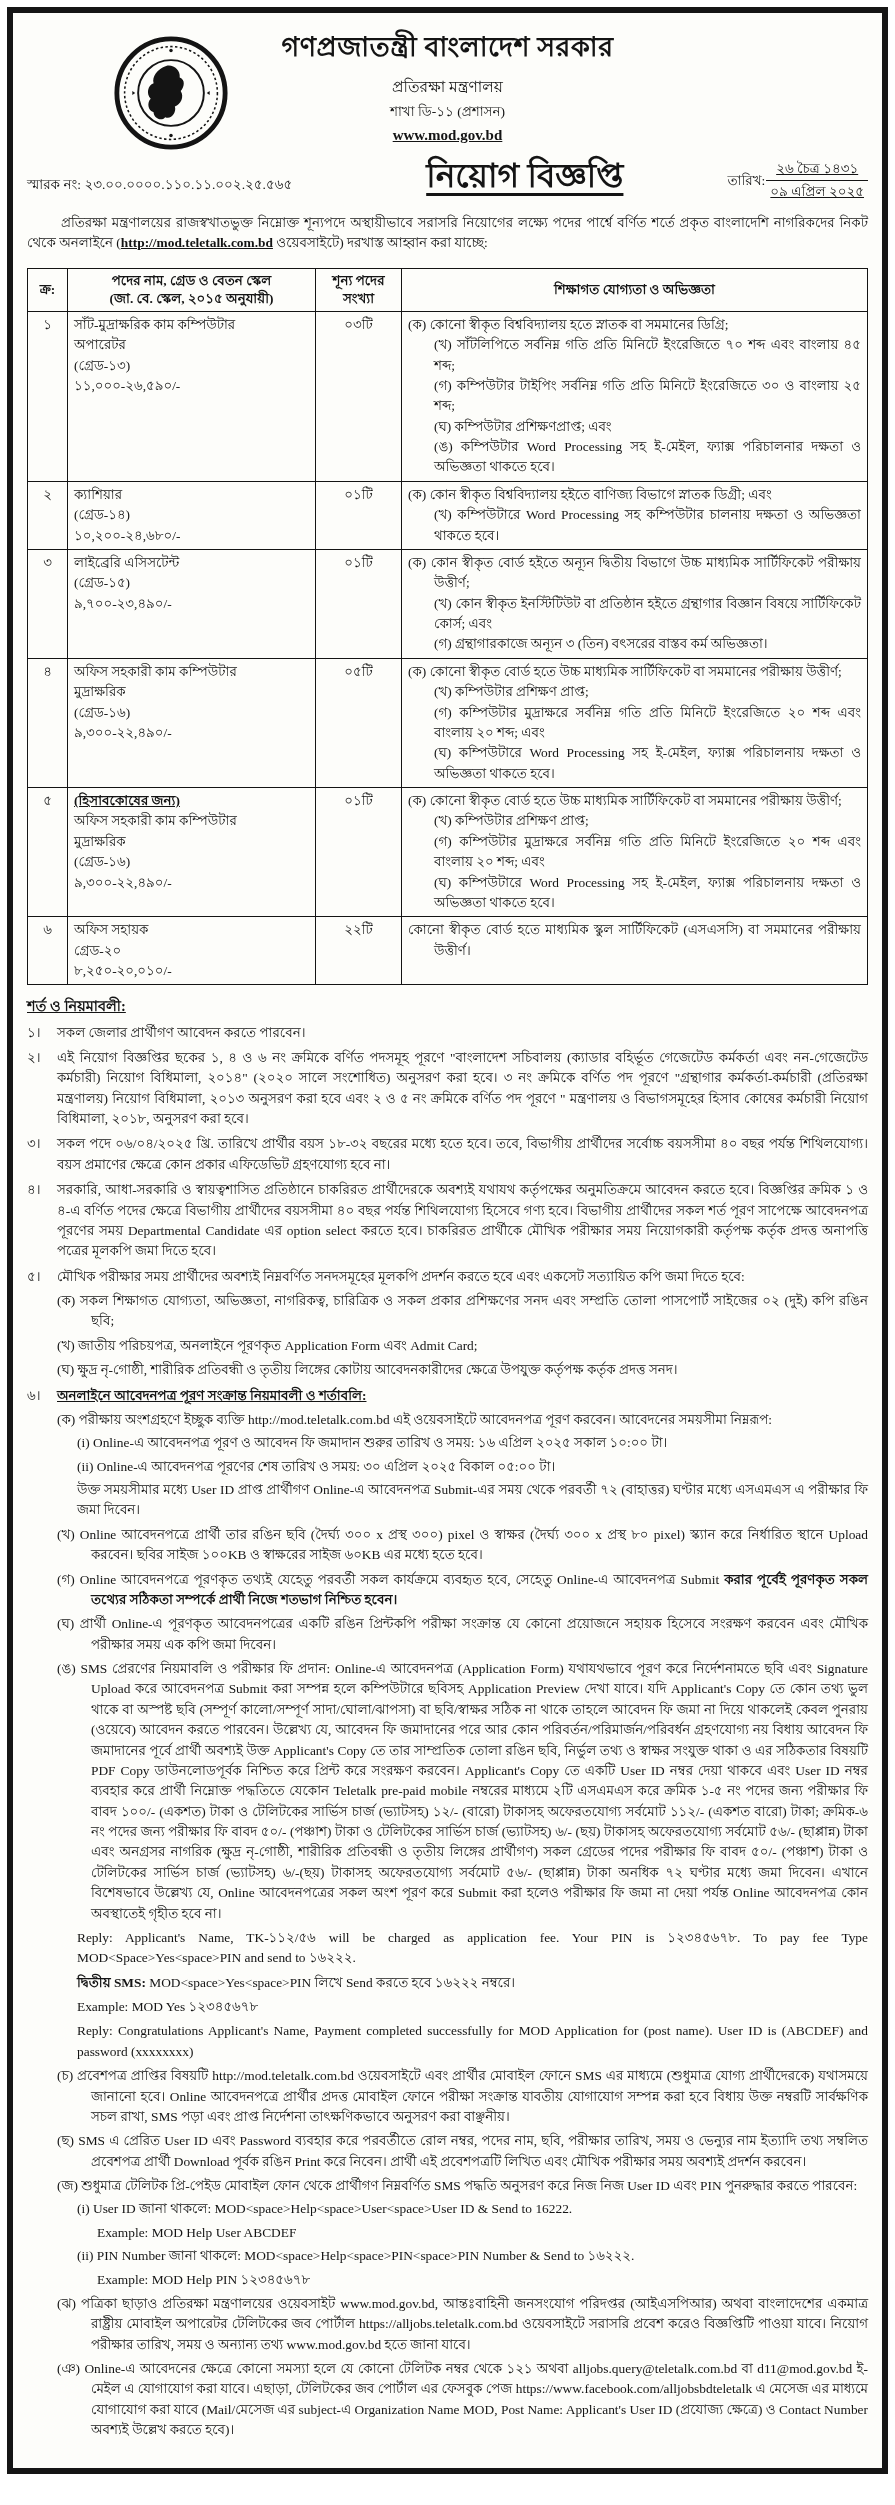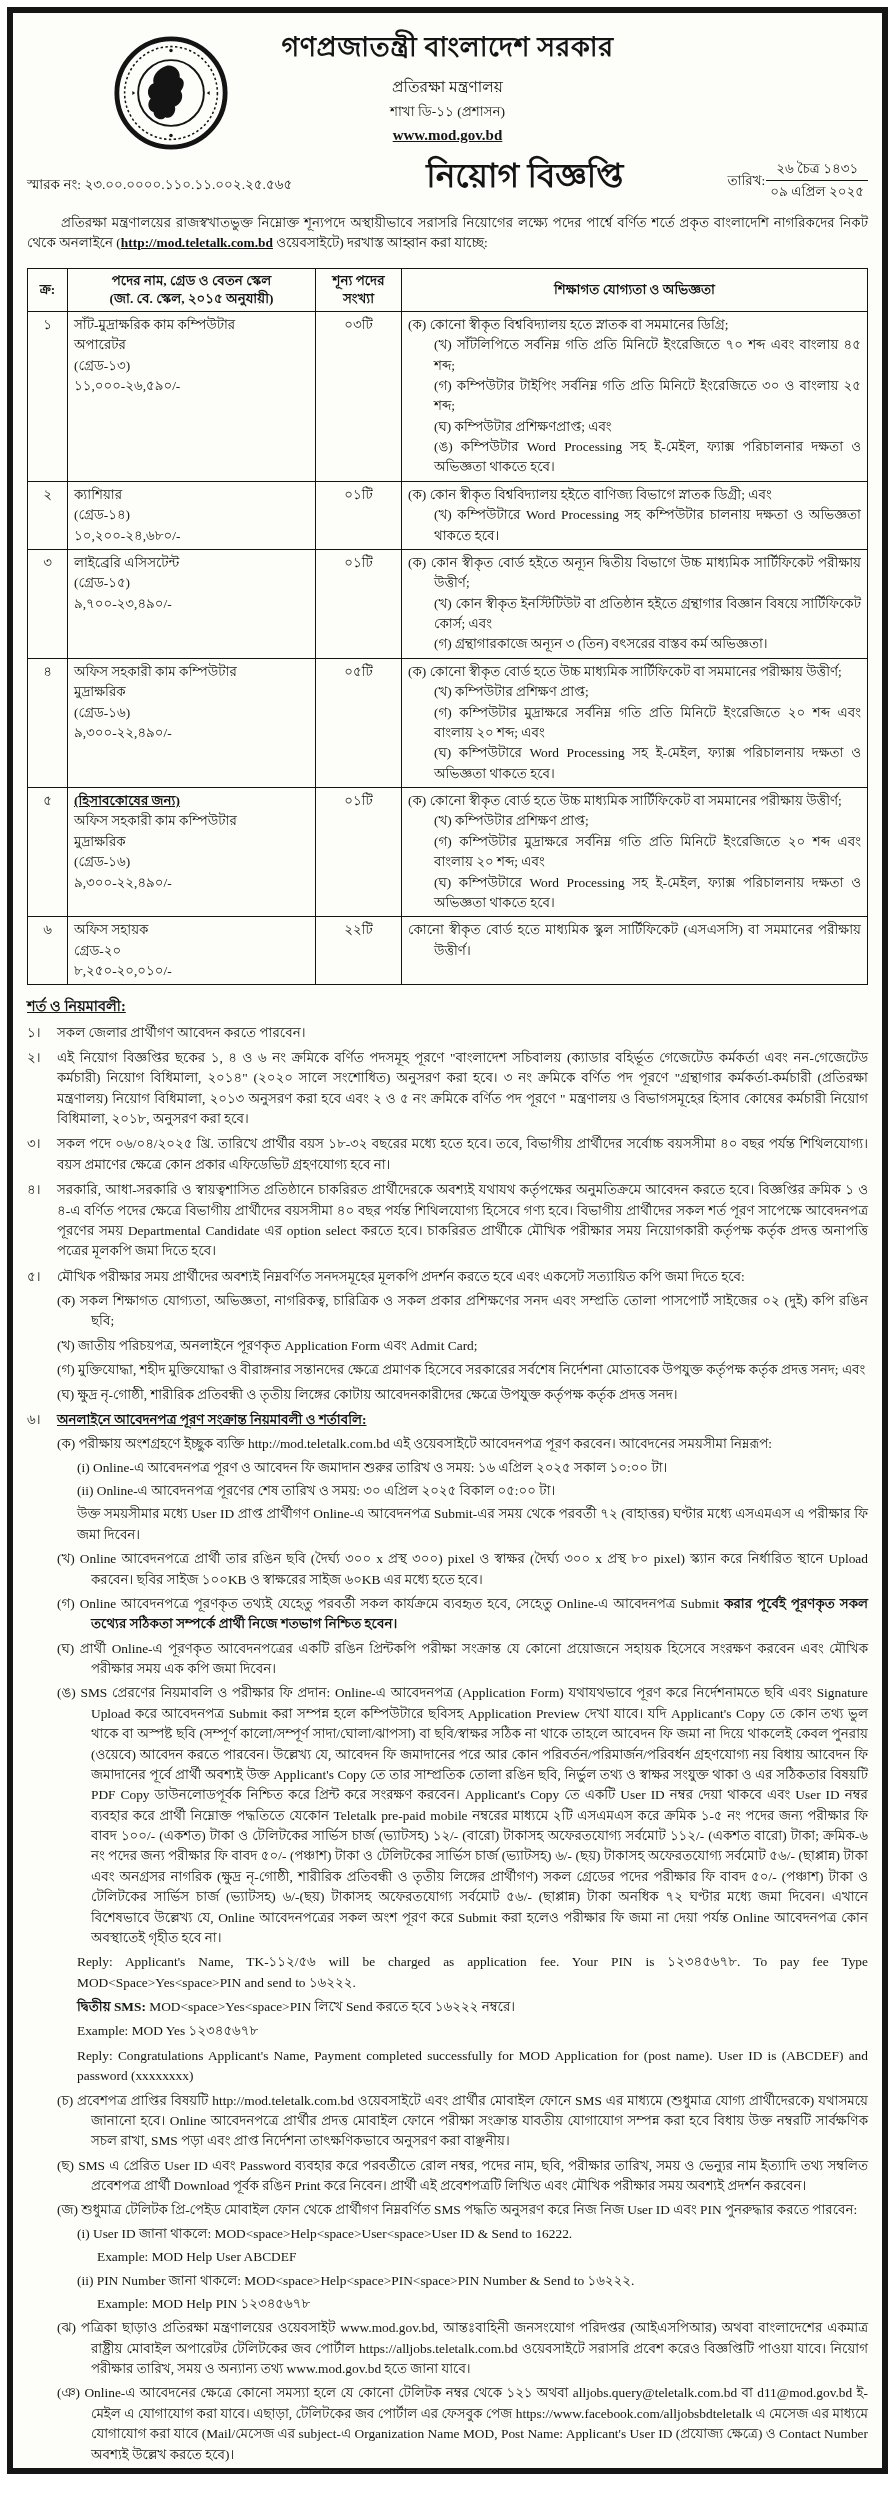--- a/index.html
+++ b/index.html
@@ -17,23 +17,23 @@
   
   .hdr{position:relative;}
   .seal{position:absolute;left:86px;top:22px;width:116px;height:116px;}
   .hdr-center{text-align:center;padding-top:14px;}
   .t-govt{font-size:27px;font-weight:bold;letter-spacing:.5px;}
   .t-ministry{font-size:15.5px;margin-top:7px;}
   .t-branch{font-size:13.5px;margin-top:3px;}
   .t-web{font-size:15px;font-weight:bold;text-decoration:underline;margin-top:2px;}
   .memo-row{display:flex;align-items:center;justify-content:space-between;margin-top:2px;}
   .memo{font-size:13.5px;white-space:nowrap;align-self:flex-start;margin-top:26px;}
-  .big-title{font-size:33px;font-weight:bold;text-underline-offset:6px;text-decoration-thickness:3px;margin-left:30px;}
+  .big-title{font-size:33px;font-weight:bold;text-decoration:underline;text-underline-offset:6px;text-decoration-thickness:3px;margin-left:30px;}
   .date-wrap{display:flex;align-items:center;gap:1px;font-size:13.5px;margin-top:10px;}
-  .date-stack{text-align:center;}
+  .date-stack{text-align:center;text-decoration:underline;}
   .date-top{border-bottom:1.4px solid #141414;padding:0 4px 1px 4px;}
   .date-bot{padding:1px 4px 0 4px;}
   
   .intro{margin-top:10px;text-align:justify;text-indent:34px;}
   .u{text-decoration:underline;}
   .b{font-weight:bold;}
   
   table.posts{border-collapse:collapse;width:100%;margin-top:14px;}
   table.posts th,table.posts td{border:1.6px solid #141414;padding:3px 6px;vertical-align:top;}
   table.posts th{font-weight:bold;text-align:center;vertical-align:middle;line-height:1.35;}
@@ -207,21 +207,20 @@
       <span class="n">৪।</span>
       <span class="t">সরকারি, আধা-সরকারি ও স্বায়ত্বশাসিত প্রতিষ্ঠানে চাকরিরত প্রার্থীদেরকে অবশ্যই যথাযথ কর্তৃপক্ষের অনুমতিক্রমে আবেদন করতে হবে। বিজ্ঞপ্তির ক্রমিক ১ ও ৪-এ বর্ণিত পদের ক্ষেত্রে বিভাগীয় প্রার্থীদের বয়সসীমা ৪০ বছর পর্যন্ত শিথিলযোগ্য হিসেবে গণ্য হবে। বিভাগীয় প্রার্থীদের সকল শর্ত পূরণ সাপেক্ষে আবেদনপত্র পূরণের সময় Departmental Candidate এর option select করতে হবে। চাকরিরত প্রার্থীকে মৌখিক পরীক্ষার সময় নিয়োগকারী কর্তৃপক্ষ কর্তৃক প্রদত্ত অনাপত্তি পত্রের মূলকপি জমা দিতে হবে।</span>
     </div>
 
   <div class="cond">
     <span class="n">৫।</span>
     <span class="t">
       <span>মৌখিক পরীক্ষার সময় প্রার্থীদের অবশ্যই নিম্নবর্ণিত সনদসমূহের মূলকপি প্রদর্শন করতে হবে এবং একসেট সত্যায়িত কপি জমা দিতে হবে:</span>
       <div class="sub">(ক) সকল শিক্ষাগত যোগ্যতা, অভিজ্ঞতা, নাগরিকত্ব, চারিত্রিক ও সকল প্রকার প্রশিক্ষণের সনদ এবং সম্প্রতি তোলা পাসপোর্ট সাইজের ০২ (দুই) কপি রঙিন ছবি;</div>
       <div class="sub">(খ) জাতীয় পরিচয়পত্র, অনলাইনে পূরণকৃত Application Form এবং Admit Card;</div>
-      <div class="sub">(গ) মুক্তিযোদ্ধা, শহীদ মুক্তিযোদ্ধা ও বীরাঙ্গনার সন্তানদের ক্ষেত্রে প্রমাণক হিসেবে সরকারের সর্বশেষ নির্দেশনা মোতাবেক উপযুক্ত কর্তৃপক্ষ কর্তৃক প্রদত্ত সনদ; এবং</div>
       <div class="sub">(ঘ) ক্ষুদ্র নৃ-গোষ্ঠী, শারীরিক প্রতিবন্ধী ও তৃতীয় লিঙ্গের কোটায় আবেদনকারীদের ক্ষেত্রে উপযুক্ত কর্তৃপক্ষ কর্তৃক প্রদত্ত সনদ।</div>
     </span>
   </div>
 
   <div class="cond">
     <span class="n">৬।</span>
     <span class="t">
       <span class="cond-6h">অনলাইনে আবেদনপত্র পূরণ সংক্রান্ত নিয়মাবলী ও শর্তাবলি:</span>
       <div class="sub">(ক) পরীক্ষায় অংশগ্রহণে ইচ্ছুক ব্যক্তি http://mod.teletalk.com.bd এই ওয়েবসাইটে আবেদনপত্র পূরণ করবেন। আবেদনের সময়সীমা নিম্নরূপ:</div>
       <div class="sub2">(i) Online-এ আবেদনপত্র পূরণ ও আবেদন ফি জমাদান শুরুর তারিখ ও সময়: ১৬ এপ্রিল ২০২৫ সকাল ১০:০০ টা।</div>

